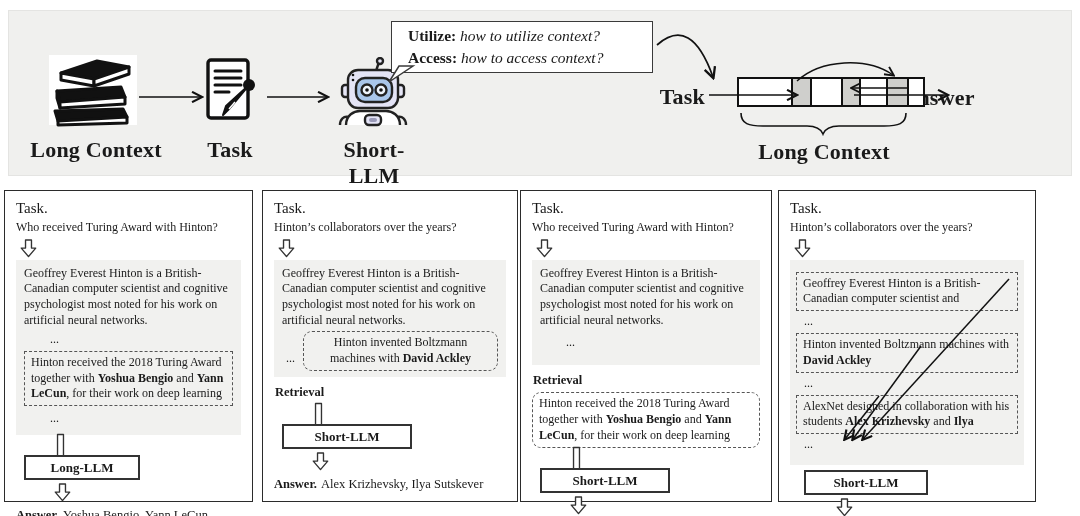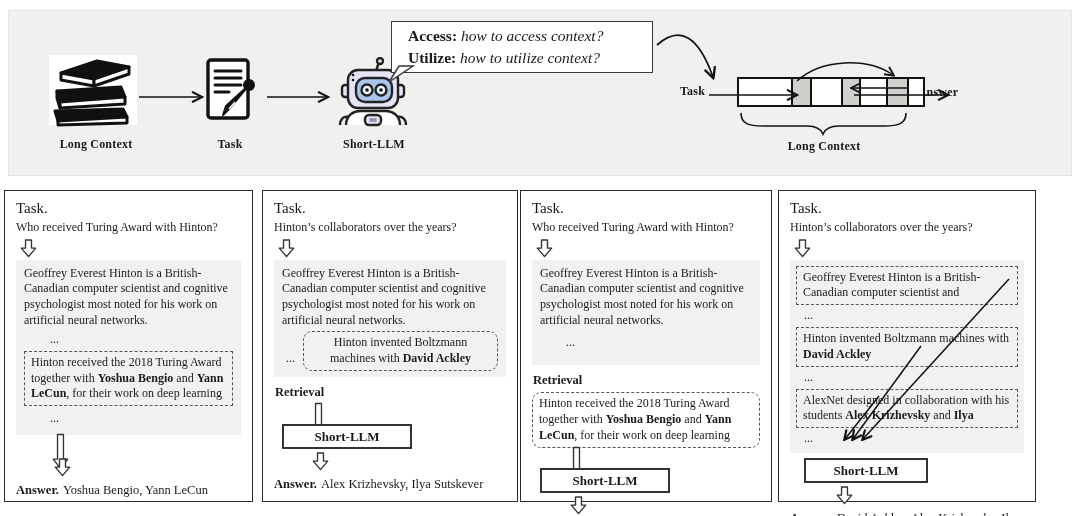--- a/index.html
+++ b/index.html
@@ -7,21 +7,21 @@
     width:1080px;height:516px;position:relative;overflow:hidden;
     background:#ffffff;color:#1a1a1a;
     font-family:"Liberation Serif", serif;
   }
   
   .banner{
     position:absolute;left:8px;top:10px;width:1064px;height:166px;
     background:#f0f0ee;border:1px solid #e4e4e2;box-sizing:border-box;
   }
   .abs{position:absolute;}
-  .lbl{font-weight:bold;font-size:12px;text-align:center;letter-spacing:.2px;}
+  .lbl{font-weight:bold;font-size:22px;text-align:center;letter-spacing:.2px;}
   .bubble{
     position:absolute;left:382px;top:10px;width:262px;box-sizing:border-box;
     background:#ffffff;border:1.5px solid #3a3a3a;
     padding:3px 8px 4px 16px;font-size:15.5px;line-height:1.4;
   }
   .bubble i{font-style:italic;}
   .bar{
     position:absolute;left:728px;top:66px;width:188px;height:30px;
     border:2.4px solid #111;box-sizing:border-box;background:#fff;display:flex;
   }
@@ -116,22 +116,22 @@
       <path d="M72,68 C72,62 68,59 64,60" fill="none"></path>
       <rect x="31" y="58" width="16" height="10" rx="4" fill="#e4e4f6"></rect>
       <rect x="35" y="61" width="8" height="4" rx="2" fill="#9a9ab8" stroke="none"></rect>
     </g>
     <circle cx="19" cy="18" r="1.3" fill="#111"></circle>
     <circle cx="19" cy="23" r="1.3" fill="#111"></circle>
   </svg>
   <div class="abs lbl" style="left:314px;top:126px;width:102px">Short-LLM</div>
 
   <div class="bubble">
+    <div><b>Utilize:</b> <i>how to utilize context?</i></div>
     <div><b>Access:</b> <i>how to access context?</i></div>
-    <div><b>Utilize:</b> <i>how to utilize context?</i></div>
   </div>
 
   <div class="abs lbl" style="left:644px;top:73px;width:52px;text-align:right">Task</div>
   <div class="abs lbl" style="left:892px;top:74px;width:74px">Answer</div>
   <div class="abs lbl" style="left:744px;top:128px;width:142px">Long Context</div>
 
   <div class="bar">
     <span class="seg" style="width:30%"></span>
     <span class="seg gray" style="width:10%"></span>
     <span class="seg" style="width:17%"></span>
@@ -167,20 +167,21 @@
   </svg>
   <div class="ctxbox">
     <div>Geoffrey Everest Hinton is a British-Canadian computer scientist and cognitive psychologist most noted for his work on artificial neural networks.</div>
     <div class="ellipsis">...</div>
     <div class="dashedbox" style="margin-top:3px"><span>Hinton received the 2018 Turing Award together with </span><b>Yoshua Bengio</b><span> and </span><b>Yann LeCun</b><span>, for their work on deep learning</span></div>
     <div class="ellipsis" style="margin-top:5px">...</div>
   </div>
   <svg class="ba ba-tall" width="17" height="37" viewBox="0 0 20 42">
     <path d="M6.5,1 h7 v29 h5 L10,41 L1.5,30 h5 z" fill="#fff" stroke="#333" stroke-width="1.6" stroke-linejoin="round"></path>
   </svg>
+  <div class="llm-box">Long-LLM</div>
   <svg class="ba ba-under" width="17" height="19" viewBox="0 0 20 22">
     <path d="M6.5,1 h7 v9.5 h5 L10,20.5 L1.5,10.5 h5 z" fill="#fff" stroke="#333" stroke-width="1.6" stroke-linejoin="round"></path>
   </svg>
   <div class="answer"><b>Answer.</b><span>Yoshua Bengio, Yann LeCun</span></div>
 </div>
 
 <div class="panel p2">
   <div class="task-label">Task.</div>
   <div class="task-q">Hinton’s collaborators over the years?</div>
   <svg class="ba ba-top" width="17" height="19" viewBox="0 0 20 22">
@@ -225,21 +226,21 @@
   </svg>
 
 </div>
 
 <div class="panel p4">
   <div class="task-label">Task.</div>
   <div class="task-q">Hinton’s collaborators over the years?</div>
   <svg class="ba ba-top" width="17" height="19" viewBox="0 0 20 22">
     <path d="M6.5,1 h7 v9.5 h5 L10,20.5 L1.5,10.5 h5 z" fill="#fff" stroke="#333" stroke-width="1.6" stroke-linejoin="round"></path>
   </svg>
-  <div class="ctxbox" style="padding:6px 6px">
+  <div class="ctxbox" style="padding:12px 6px">
     <div class="dashedbox"><span>Geoffrey Everest Hinton is a British-Canadian computer scientist and</span></div>
     <div class="ell-sm">...</div>
     <div class="dashedbox"><span>Hinton invented Boltzmann machines with </span><b>David Ackley</b></div>
     <div class="ell-sm">...</div>
     <div class="dashedbox"><span>AlexNet designed in collaboration with his students </span><b>Alex Krizhevsky</b><span> and </span><b>Ilya</b></div>
     <div class="ell-sm" style="margin-bottom:0">...</div>
   </div>
   <div class="llm-box" style="width:104px;margin:5px 0 0 14px">Short-LLM</div>
   <svg class="ba ba-under" style="margin-left:46px" width="17" height="19" viewBox="0 0 20 22">
     <path d="M6.5,1 h7 v9.5 h5 L10,20.5 L1.5,10.5 h5 z" fill="#fff" stroke="#333" stroke-width="1.6" stroke-linejoin="round"></path>

